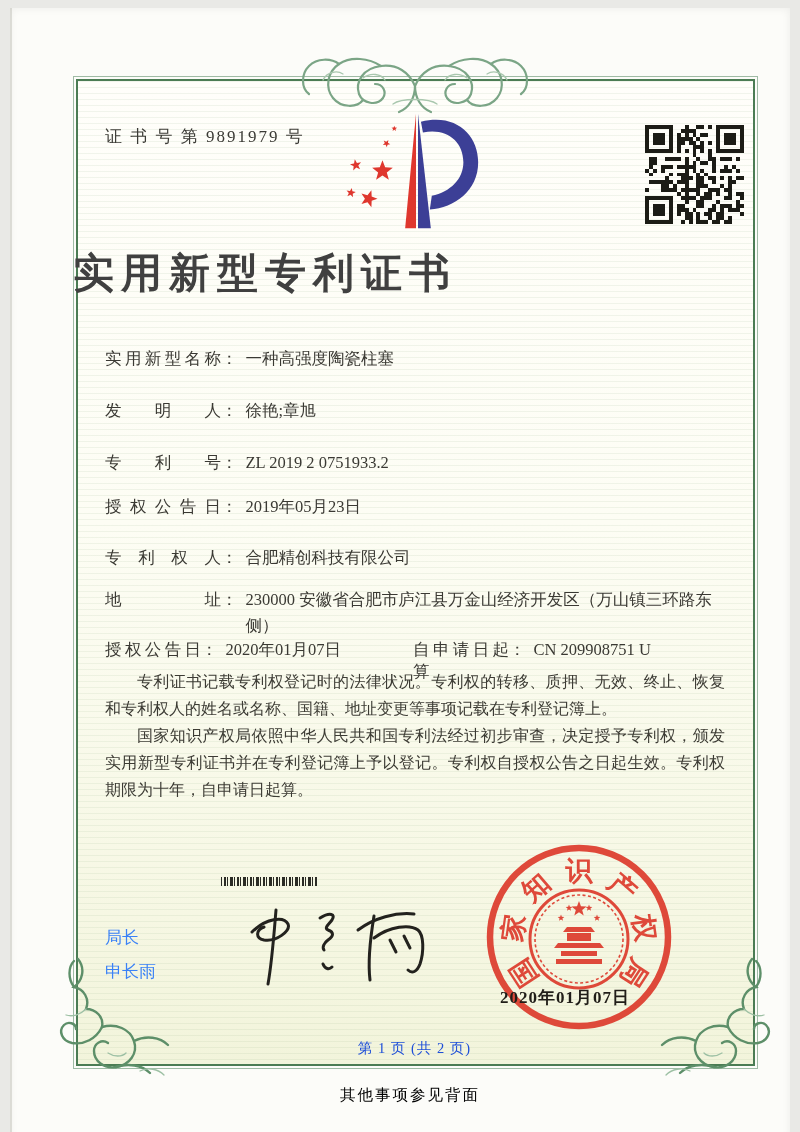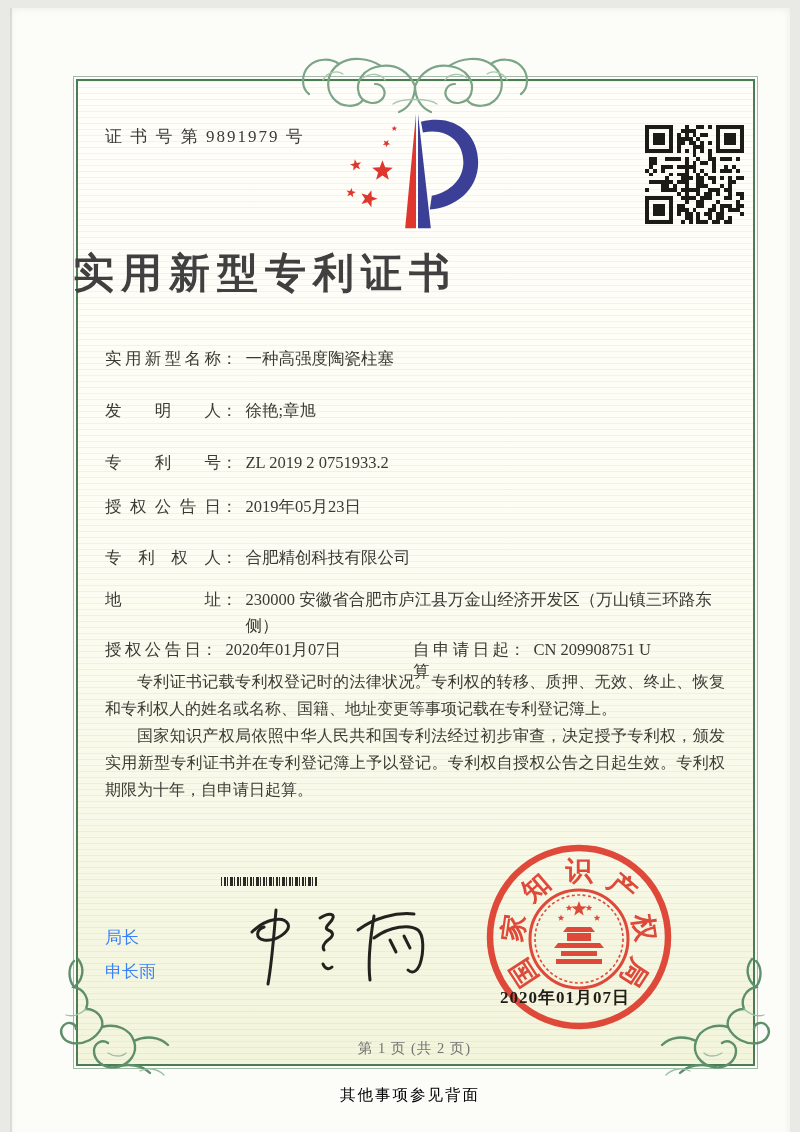--- a/index.html
+++ b/index.html
@@ -58,21 +58,21 @@
       #2b2b25 9px 12px, transparent 12px 13px);
   }
   .signature{position:absolute;left:214px;top:884px;width:218px;height:102px;}
   .seal{position:absolute;left:468px;top:828px;width:202px;height:202px;opacity:.92;}
   .seal-date{
     position:absolute;left:490px;top:978px;width:180px;font-size:17px;color:#201d18;
     letter-spacing:1px;z-index:5;font-weight:600;
   }
   .page-indicator{
     position:absolute;left:63px;top:1031px;width:683px;text-align:center;
-    font-size:14.5px;color:#737373;letter-spacing:1px;
+    font-size:14.5px;color:#1d4ed8;letter-spacing:1px;
   }
   .back-note{
     position:absolute;left:0;top:1077px;width:800px;text-align:center;
     font-size:15.5px;color:#000000;letter-spacing:2px;
   }
   .ornament{position:absolute;pointer-events:none;}
   .orn-top{left:283px;top:42px;width:244px;height:76px;}
   .orn-bl{left:46px;top:945px;width:118px;height:132px;}
   .orn-br{left:646px;top:945px;width:118px;height:132px;transform:scaleX(-1);}
 </style>

